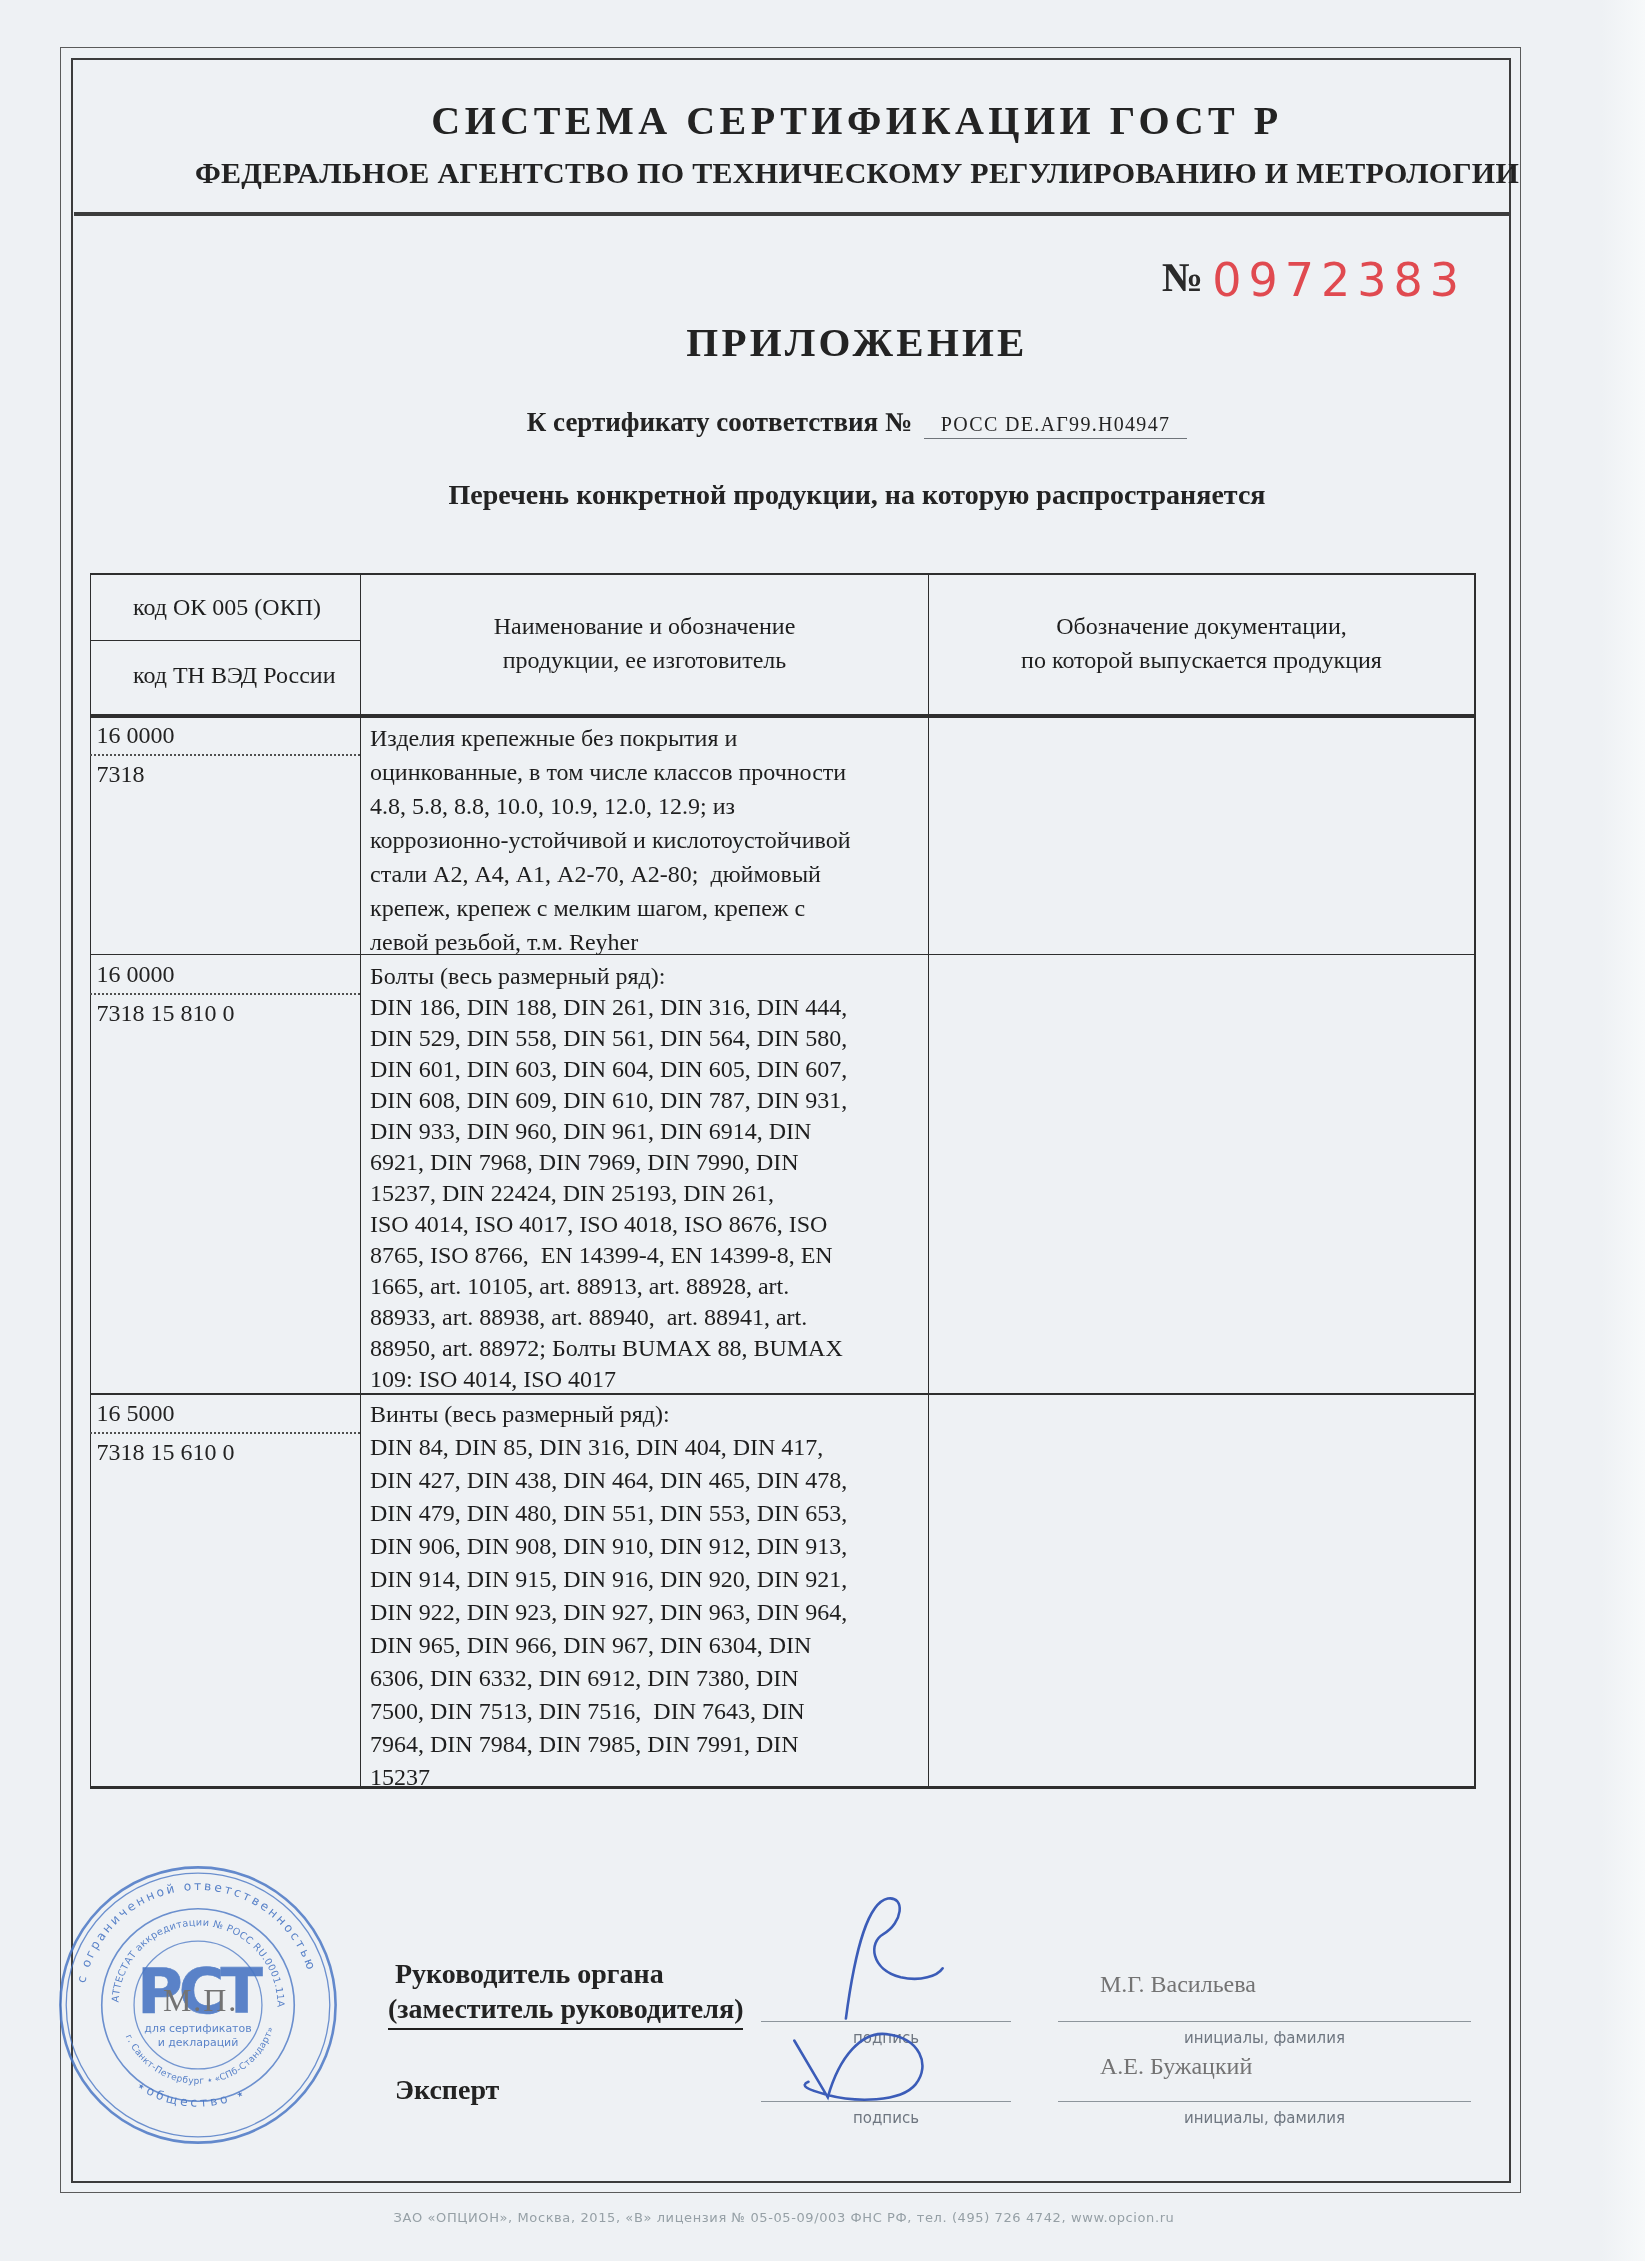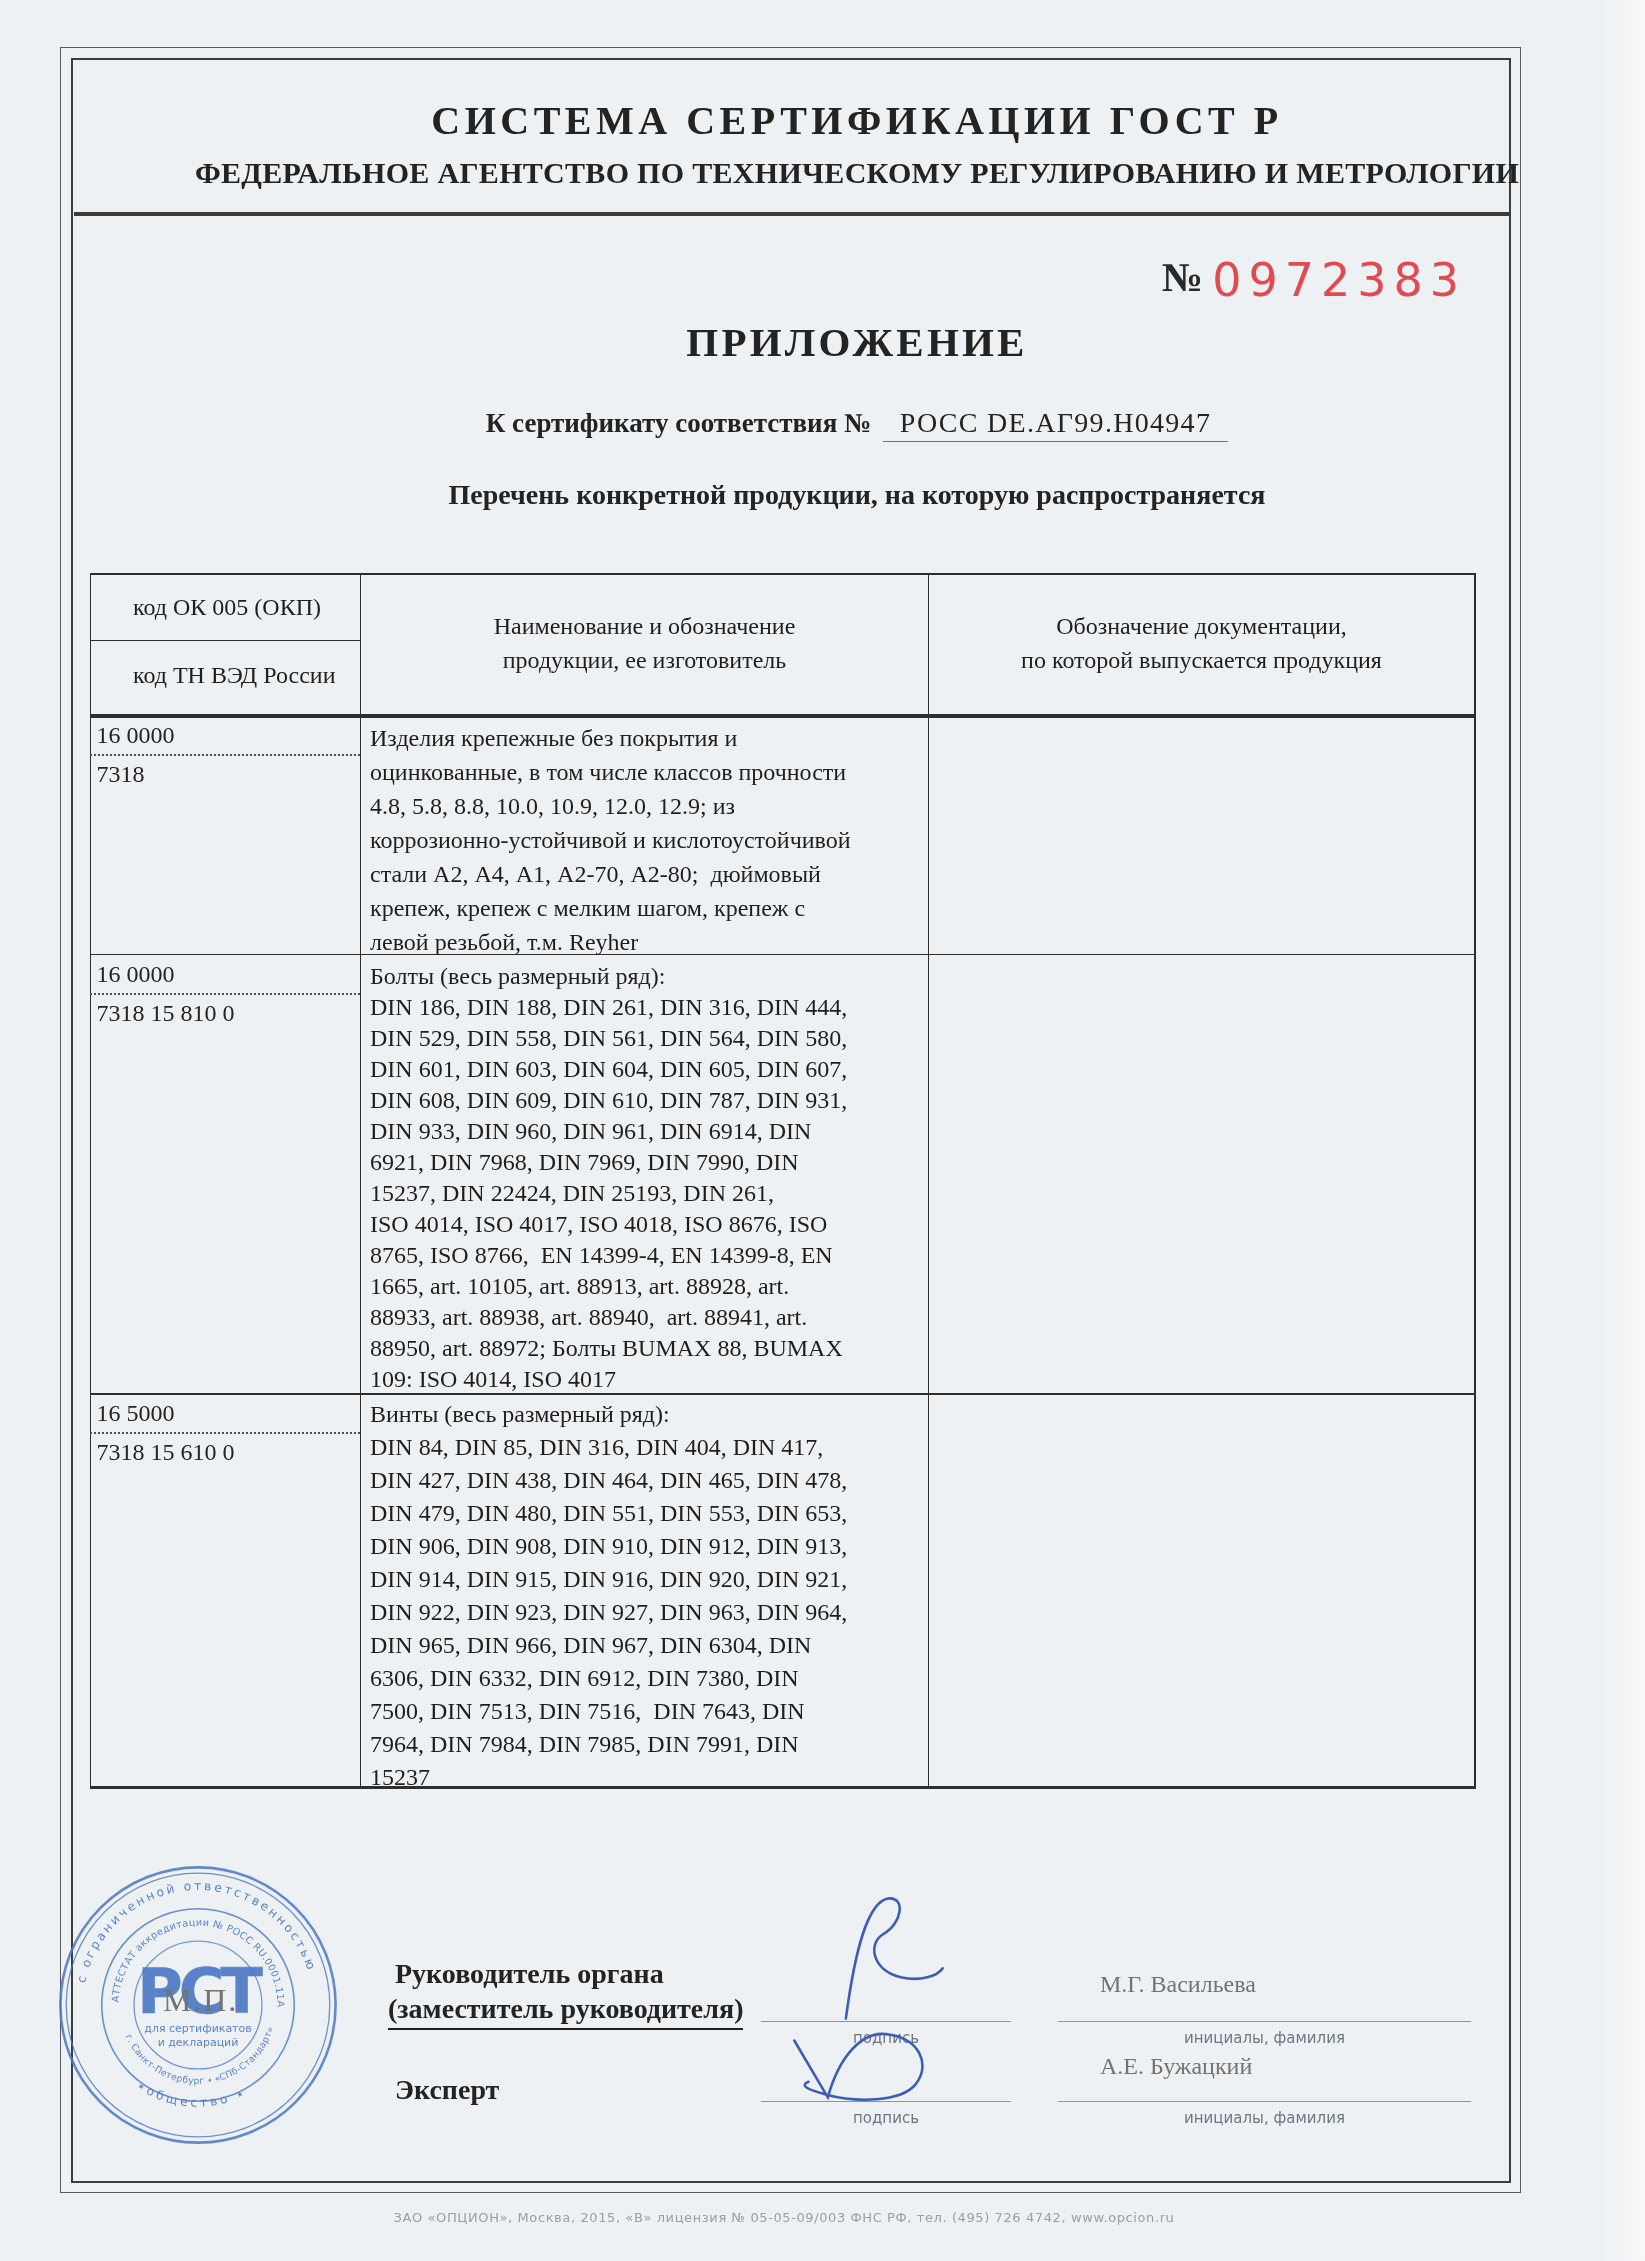--- a/index.html
+++ b/index.html
@@ -20,21 +20,21 @@
   .t1{font-size:40px;font-weight:bold;letter-spacing:4.5px;}
   .t2{font-size:30px;font-weight:bold;letter-spacing:0.3px;}
   .band-rule{position:absolute;left:74px;top:212px;width:1435px;height:3.9px;background:#3c3c3c;}
   .serial{position:absolute;left:1162px;top:253px;white-space:nowrap;}
   .serial .pfx{font-size:41px;font-weight:bold;color:#2a2a2a;vertical-align:top;}
   .serial .val{font-family:"DejaVu Sans",sans-serif;font-size:46px;font-weight:400;
     color:#e04a50;letter-spacing:7px;margin-left:9px;vertical-align:top;}
   .apx-title{top:318px;font-size:41px;font-weight:bold;letter-spacing:3.2px;}
   .cert-line{top:407px;font-size:27px;white-space:nowrap;}
   .cert-line .lbl{font-weight:bold;}
-  .cert-line .num{font-weight:normal;font-size:28px;letter-spacing:1.3px;
+  .cert-line .num{font-weight:normal;font-size:20px;letter-spacing:1.3px;
     border-bottom:1.9px solid #6f747a;padding:0 17px 2.6px 17px;margin-left:11.6px;}
   .sub1{top:479px;font-size:28px;font-weight:bold;}
   .sub2{top:516px;font-size:28px;font-weight:bold;}
 
   
   .tbl{position:absolute;left:90px;top:573px;width:1386px;height:1216px;padding-left:41px;}
   .hline{position:absolute;background:#2e2e2e;}
   .vline{position:absolute;background:#2e2e2e;}
   .cell{position:absolute;box-sizing:border-box;font-size:24px;line-height:34px;color:#1e1e1e;}
   .hdr-c1-top{left:9px;top:17px;}

